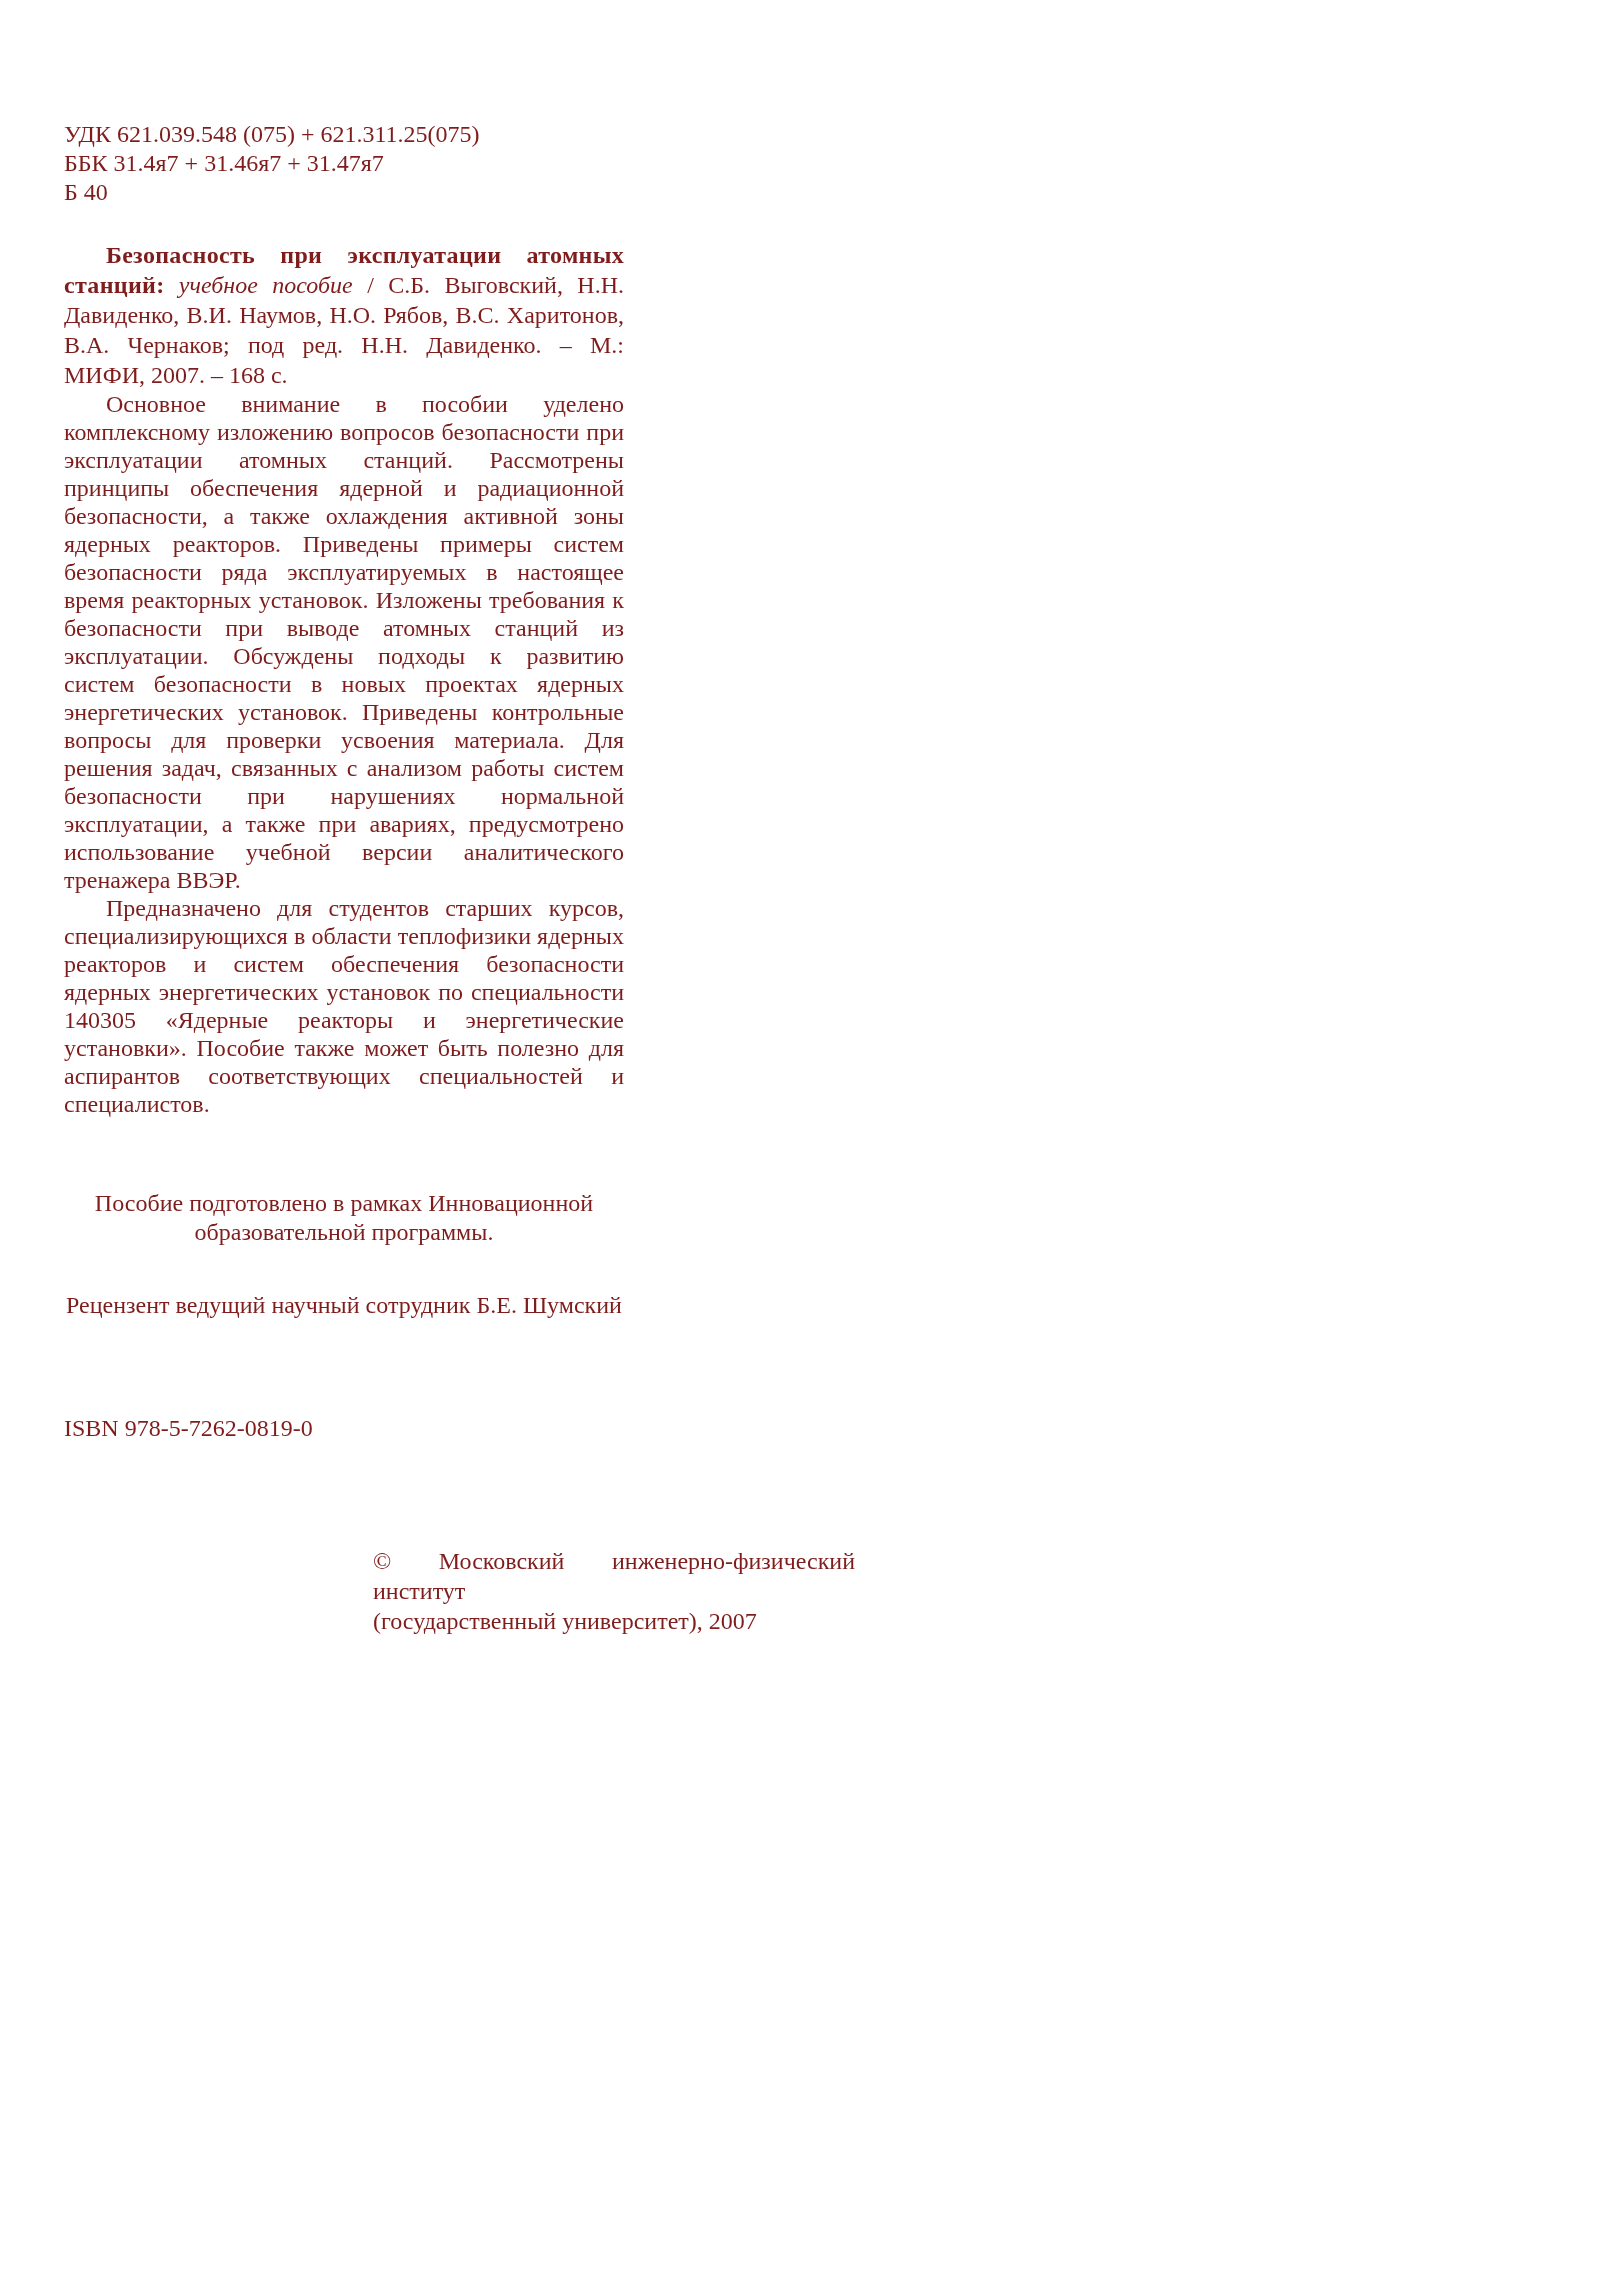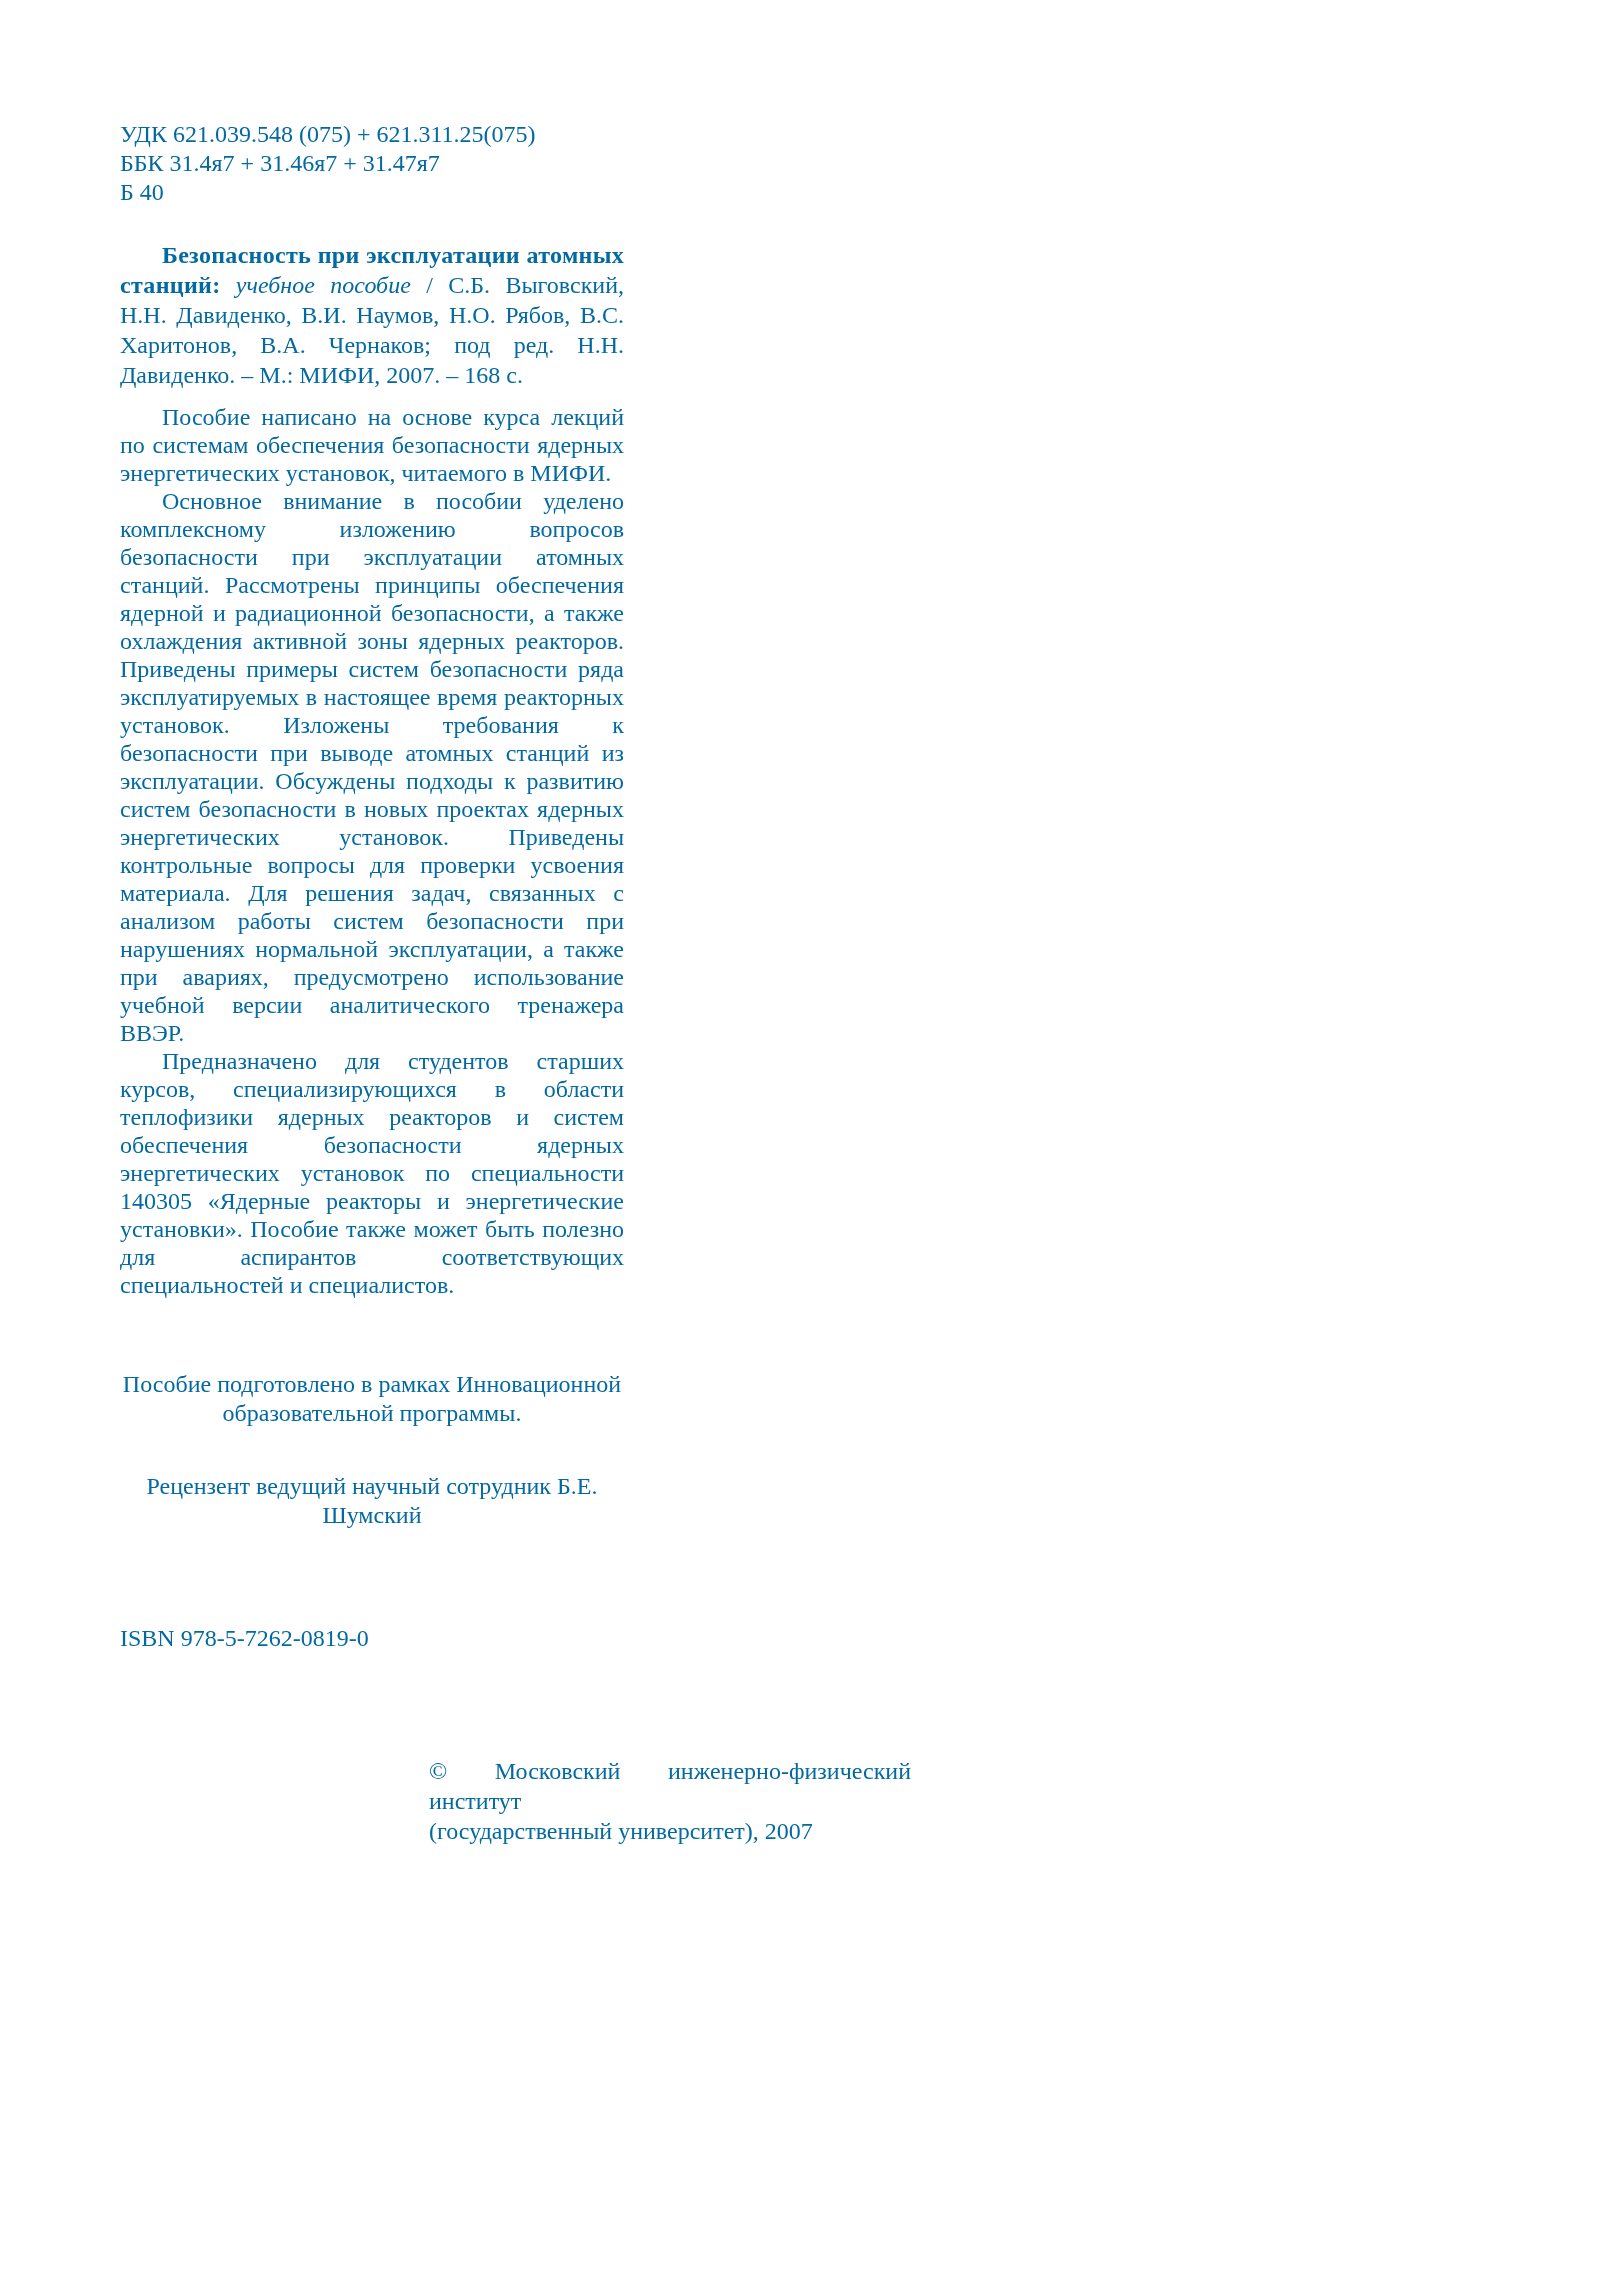--- a/index.html
+++ b/index.html
@@ -5,25 +5,25 @@
   html, body {
     margin: 0;
     padding: 0;
     background: #ffffff;
   }
   .page {
     position: relative;
     width: 1330px;
     height: 2288px;
     background: #ffffff;
-    color: #0369a1;
+    color: #7f1d1d;
     font-family: "Liberation Serif", serif;
     font-size: 24px;
     box-sizing: border-box;
-    padding: 120px 706px 0 120px;
+    padding: 120px 706px 0 64px;
     overflow: hidden;
   }
   .top-block div {
     line-height: 29px;
     white-space: nowrap;
   }
   .biblio {
     margin: 33px 0 0 0;
     text-indent: 42px;
     text-align: justify;
@@ -86,21 +86,20 @@
   </div>
 
   <p class="biblio">
     <b class="title-bold">Безопасность при эксплуатации атомных станций:</b>
     <i class="title-italic">учебное пособие</i>
     <span>/</span>
     <span>С.Б. Выговский, Н.Н. Давиденко, В.И. Наумов, Н.О. Рябов, В.С. Харитонов, В.А. Чернаков; под ред. Н.Н. Давиденко. – М.: МИФИ, 2007. – 168 с.</span>
   </p>
 
   <div class="annotation">
-    <p class="first">Пособие написано на основе курса лекций по системам обеспечения безопасности ядерных энергетических установок, читаемого в МИФИ.</p>
     <p>Основное внимание в пособии уделено комплексному изложению вопросов безопасности при эксплуатации атомных станций. Рассмотрены принципы обеспечения ядерной и радиационной безопасности, а также охлаждения активной зоны ядерных реакторов. Приведены примеры систем безопасности ряда эксплуатируемых в настоящее время реакторных установок. Изложены требования к безопасности при выводе атомных станций из эксплуатации. Обсуждены подходы к развитию систем безопасности в новых проектах ядерных энергетических установок. Приведены контрольные вопросы для проверки усвоения материала. Для решения задач, связанных с анализом работы систем безопасности при нарушениях нормальной эксплуатации, а также при авариях, предусмотрено использование учебной версии аналитического тренажера ВВЭР.</p>
     <p>Предназначено для студентов старших курсов, специализирующихся в области теплофизики ядерных реакторов и систем обеспечения безопасности ядерных энергетических установок по специальности 140305 «Ядерные реакторы и энергетические установки». Пособие также может быть полезно для аспирантов соответствующих специальностей и специалистов.</p>
   </div>
 
   <p class="program-note">Пособие подготовлено в рамках Инновационной образовательной программы.</p>
 
   <p class="reviewer">Рецензент ведущий научный сотрудник Б.Е. Шумский</p>
 
   <p class="isbn">ISBN 978-5-7262-0819-0</p>
 

